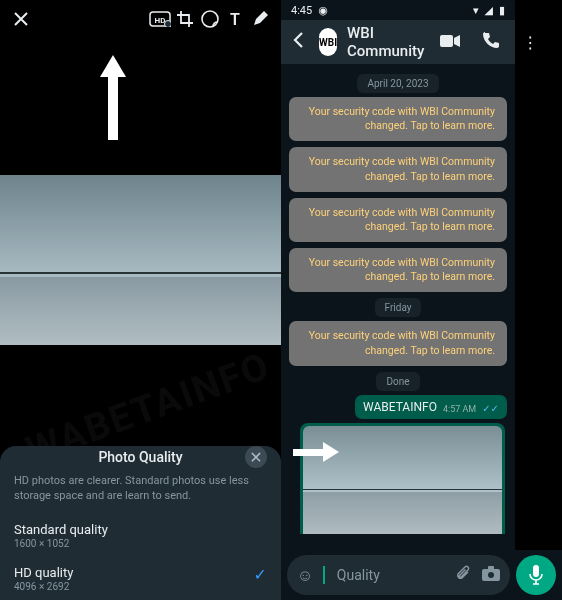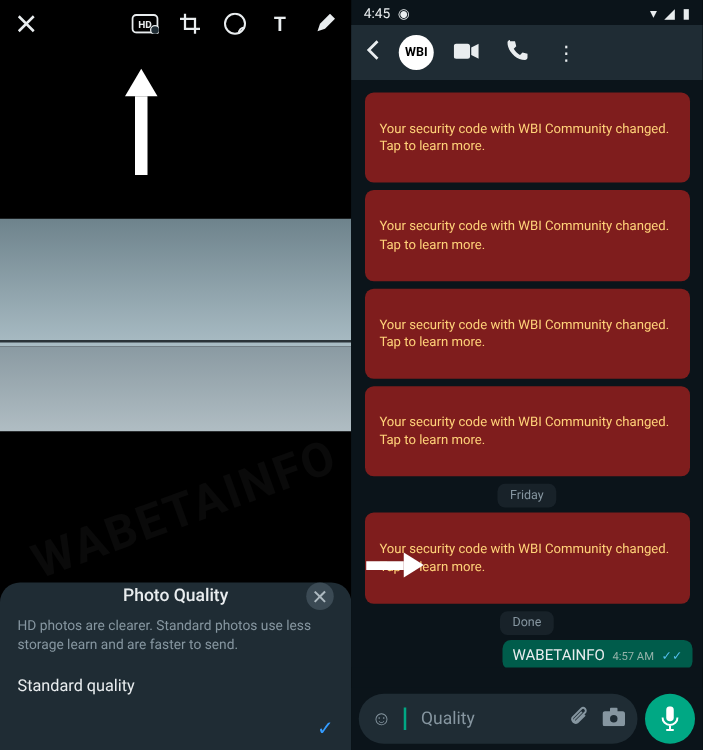--- a/index.html
+++ b/index.html
@@ -1,20 +1,20 @@
 <!DOCTYPE html>
 <html><head>
 <meta charset="utf-8">
 <style>
 *{margin:0;padding:0;box-sizing:border-box;font-family:Roboto,Arial,sans-serif}
 body{background:#000;width:562px;height:600px;display:flex;overflow:hidden}
 .pane{height:600px;position:relative}
 .left{width:281px;background:#000}
-.right{width:281px;background:#0b141a}
-.topbar{height:38px;display:flex;align-items:center;padding:0 10px;gap:14px}
+.right{width:234px;background:#0b141a}
+.topbar{height:38px;display:flex;align-items:center;padding:0 10px;gap:3px}
 .topbar .spacer{flex:1}
 .icn{width:22px;height:22px;display:flex;align-items:center;justify-content:center;color:#e9edef;cursor:pointer}
 .arrow{position:absolute;left:100px;top:55px;width:26px;height:85px;display:flex;flex-direction:column;align-items:center}
 .arrow-head{width:0;height:0;border-left:13px solid transparent;border-right:13px solid transparent;border-bottom:22px solid #fff}
 .arrow-stem{width:10px;height:63px;background:#fff}
 .photo{position:absolute;top:175px;left:0;width:281px;height:170px}
 .sky{height:60%;background:linear-gradient(#6e838c,#a9bcc4)}
 .water{height:40%;background:linear-gradient(#8a9aa2,#b0bdc3)}
 .bridge{position:absolute;top:57%;left:0;width:100%;height:2px;background:#2a3338}
 .sheet{position:absolute;bottom:0;left:0;width:281px;background:#1f2c34;border-radius:16px 16px 0 0;padding:0 14px}
@@ -33,21 +33,21 @@
 .statusbar{height:20px;display:flex;align-items:center;padding:0 10px;color:#e9edef;font-size:11px}
 .statusbar .spacer{flex:1}
 .sicn{margin-left:6px}
 .chathead{height:44px;background:#1f2c34;display:flex;align-items:center;padding:18px 8px;gap:10px}
 .back{color:#e9edef;cursor:pointer}
 .avatar{width:28px;height:28px;border-radius:14px;background:#fff;display:flex;align-items:center;justify-content:center;color:#000;font-size:10px;font-weight:700}
 .chname{flex:1;color:#e9edef;font-size:15px;font-weight:500}
 .hact{color:#e9edef;margin:0 6px;cursor:pointer}
 .chatbody{height:470px;overflow:hidden;background:#0b141a;padding:6px 8px;position:relative}
 .datepill{margin:4px auto;background:#182229;color:#8696a0;font-size:10px;padding:4px 10px;border-radius:6px;width:fit-content}
-.syspill{margin:4px auto 6px;background:#7f1d1d;color:#ffd279;font-size:10.5px;padding:22px 12px;border-radius:7px;text-align:left;max-width:260px;line-height:1.35}
+.syspill{margin:4px auto 6px;background:#737373;color:#ffd279;font-size:10.5px;padding:8px 12px;border-radius:7px;text-align:right;max-width:260px;line-height:1.35}
 .msg-out{margin-left:auto;background:#005c4b;color:#e9edef;padding:5px 8px;border-radius:7px;font-size:12px;display:flex;align-items:flex-end;gap:6px;width:fit-content;max-width:200px}
 .msgtime{color:#93b2a9;font-size:9px}
 .ticks{color:#53bdeb;font-size:10px}
 .imgmsg{margin:4px 2px 0 auto;width:205px;background:#005c4b;border-radius:8px;padding:3px;position:relative}
 .imgmsg .thumb{width:100%;height:115px;border-radius:6px;overflow:hidden;position:relative}
 .thumb .sky2{height:58%;background:linear-gradient(#7a8e96,#b0c3ca)}
 .thumb .water2{height:42%;background:linear-gradient(#8f9ea5,#b4c0c6)}
 .thumb .bridge2{position:absolute;top:55%;left:0;width:100%;height:1.5px;background:#2a3338}
 .ptr{position:absolute;left:12px;bottom:72px;display:flex;align-items:center}
 .ptr-stem{width:30px;height:7px;background:#fff}
@@ -109,28 +109,31 @@
   <div class="wm">WABETAINFO</div>
 
   <div class="sheet">
     <div class="sheet-head">
       <span style="width:22px"></span>
       <div class="sheet-title">Photo Quality</div>
       <div class="sheet-close">
           <span>✕</span>
         </div>
     </div>
-    <div class="sheet-desc">HD photos are clearer. Standard photos use less storage learn and are faster to send.</div>
+    <div class="sheet-desc">HD photos are clearer. Standard photos use less storage space and are learn to send.</div>
     <div class="opt">
       <div class="opt-col">
         <div class="opt-label">Standard quality</div>
+        <div class="opt-sub">1600 × 1052</div>
       </div>
     </div>
     <div class="opt">
       <div class="opt-col">
+        <div class="opt-label">HD quality</div>
+        <div class="opt-sub">4096 × 2692</div>
       </div>
       <div class="check">✓</div>
     </div>
   </div>
 </div>
 
 <div class="pane right">
   <div class="statusbar">
     <span>4:45</span>
     <span class="sicn">◉</span>
@@ -138,31 +141,33 @@
     <span class="sicn">▾</span>
     <span class="sicn">◢</span>
     <span class="sicn">▮</span>
   </div>
 
   <div class="chathead">
     <span class="back"><svg width="20" height="20" viewBox="0 0 20 20">
           <path d="M13 3l-7 7 7 7" stroke="#e9edef" stroke-width="2.2" fill="none"></path>
         </svg></span>
     <div class="avatar">WBI</div>
+    <div class="chname">WBI Community</div>
     <span class="hact"><svg width="20" height="14" viewBox="0 0 20 14">
           <rect x="0" y="1" width="13" height="12" rx="2" fill="#e9edef"></rect>
           <path d="M14 4l6-3v12l-6-3z" fill="#e9edef"></path>
         </svg></span>
     <span class="hact"><svg width="18" height="18" viewBox="0 0 18 18">
           <path d="M3 1c-1 0-2 1-2 2 0 7 7 14 14 14 1 0 2-1 2-2v-3l-4-1-2 2c-2-1-4-3-5-5l2-2-1-4H3z" fill="#e9edef"></path>
         </svg></span>
     <span class="hact">⋮</span>
   </div>
 
   <div class="chatbody">
+    <div class="datepill">April 20, 2023</div>
     <div class="syspill">Your security code with WBI Community changed. Tap to learn more.</div>
     <div class="syspill">Your security code with WBI Community changed. Tap to learn more.</div>
     <div class="syspill">Your security code with WBI Community changed. Tap to learn more.</div>
     <div class="syspill">Your security code with WBI Community changed. Tap to learn more.</div>
     <div class="datepill">Friday</div>
     <div class="syspill">Your security code with WBI Community changed. Tap to learn more.</div>
     <div class="datepill">Done</div>
 
     <div class="msg-out">
       <span>WABETAINFO</span>

